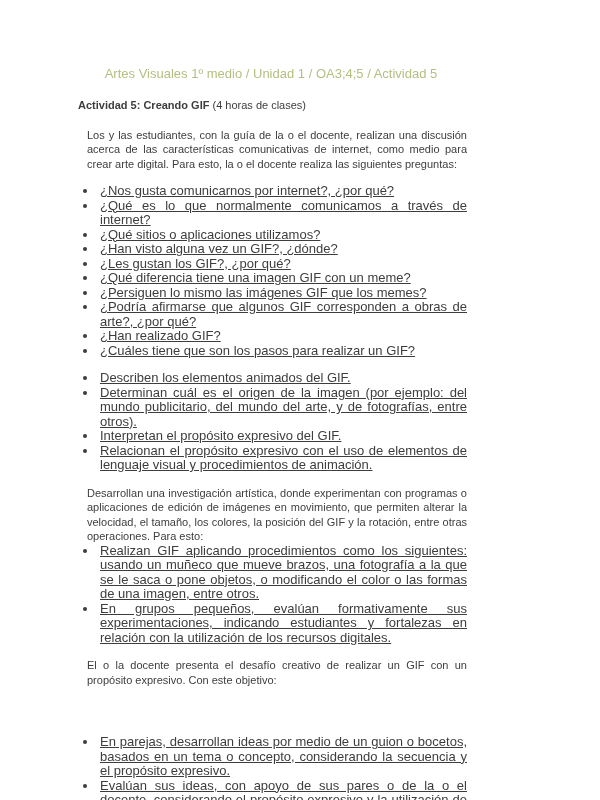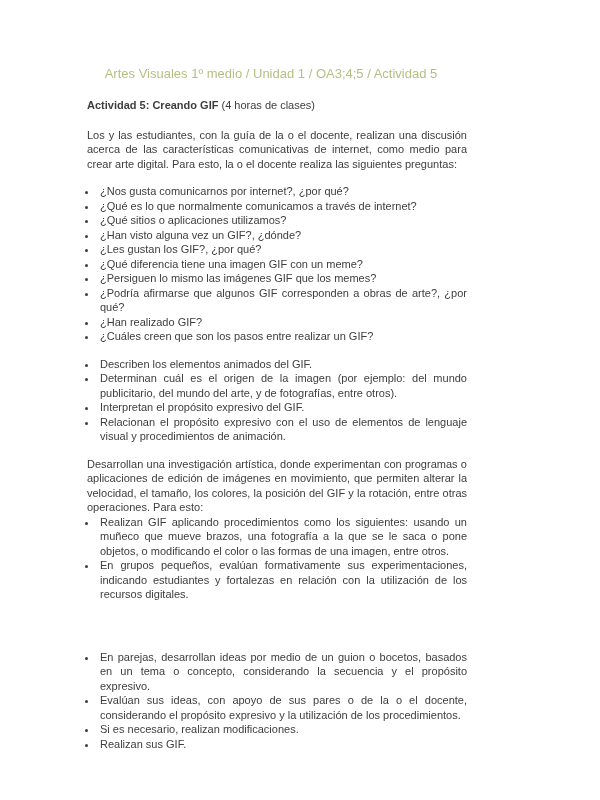--- a/index.html
+++ b/index.html
@@ -20,37 +20,38 @@
   .doc-title {
     font-size: 13px;
     line-height: 16px;
     text-align: center;
     color: #b4bf80;
     margin: 0 0 16px 0;
   }
   .heading {
     font-size: 11px;
     line-height: 14.5px;
-    margin: 0 0 15px 12px;
+    margin: 0 0 15px 3px;
   }
   .heading b { font-weight: bold; }
   .para {
     font-size: 11px;
     line-height: 14.5px;
     text-align: justify;
     margin: 0 0 13px 12px;
   }
   .para.tight { margin-bottom: 0; }
   ul.bullets {
-    font-size: 11px;
+    font-size: 13px;
     line-height: 14.5px;
     text-align: justify;
     margin: 0 0 13px 0;
     padding: 0 0 0 23px;
     list-style: disc outside;
+    text-decoration: underline;
   }
   ul.bullets.last { margin-bottom: 0; margin-top: 48px; }
   ul.bullets li { padding-left: 2px; }
 </style>
 </head>
 <body style="background: rgb(255, 255, 255); color: rgb(61, 61, 61);">
 
 <div class="page">
 
   <div class="doc-title" style="color: rgb(180, 191, 128);">Artes Visuales 1º medio / Unidad 1 / OA3;4;5 / Actividad 5</div>
@@ -61,36 +62,37 @@
   <ul class="bullets">
     <li>¿Nos gusta comunicarnos por internet?, ¿por qué?</li>
     <li>¿Qué es lo que normalmente comunicamos a través de internet?</li>
     <li>¿Qué sitios o aplicaciones utilizamos?</li>
     <li>¿Han visto alguna vez un GIF?, ¿dónde?</li>
     <li>¿Les gustan los GIF?, ¿por qué?</li>
     <li>¿Qué diferencia tiene una imagen GIF con un meme?</li>
     <li>¿Persiguen lo mismo las imágenes GIF que los memes?</li>
     <li>¿Podría afirmarse que algunos GIF corresponden a obras de arte?, ¿por qué?</li>
     <li>¿Han realizado GIF?</li>
-    <li>¿Cuáles creen que son los pasos entre realizar un GIF?</li>
+    <li>¿Cuáles tiene que son los pasos para realizar un GIF?</li>
   </ul>
 
   <ul class="bullets">
     <li>Describen los elementos animados del GIF.</li>
     <li>Determinan cuál es el origen de la imagen (por ejemplo: del mundo publicitario, del mundo del arte, y de fotografías, entre otros).</li>
     <li>Interpretan el propósito expresivo del GIF.</li>
     <li>Relacionan el propósito expresivo con el uso de elementos de lenguaje visual y procedimientos de animación.</li>
   </ul>
 
   <p class="para tight">Desarrollan una investigación artística, donde experimentan con programas o aplicaciones de edición de imágenes en movimiento, que permiten alterar la velocidad, el tamaño, los colores, la posición del GIF y la rotación, entre otras operaciones. Para esto:</p>
   <ul class="bullets">
     <li>Realizan GIF aplicando procedimientos como los siguientes: usando un muñeco que mueve brazos, una fotografía a la que se le saca o pone objetos, o modificando el color o las formas de una imagen, entre otros.</li>
     <li>En grupos pequeños, evalúan formativamente sus experimentaciones, indicando estudiantes y fortalezas en relación con la utilización de los recursos digitales.</li>
   </ul>
 
+  <p class="para tight">El o la docente presenta el desafío creativo de realizar un GIF con un propósito expresivo. Con este objetivo:</p>
   <ul class="bullets last">
     <li>En parejas, desarrollan ideas por medio de un guion o bocetos, basados en un tema o concepto, considerando la secuencia y el propósito expresivo.</li>
     <li>Evalúan sus ideas, con apoyo de sus pares o de la o el docente, considerando el propósito expresivo y la utilización de los procedimientos.</li>
     <li>Si es necesario, realizan modificaciones.</li>
     <li>Realizan sus GIF.</li>
   </ul>
 
 </div>
 
 </body></html>

